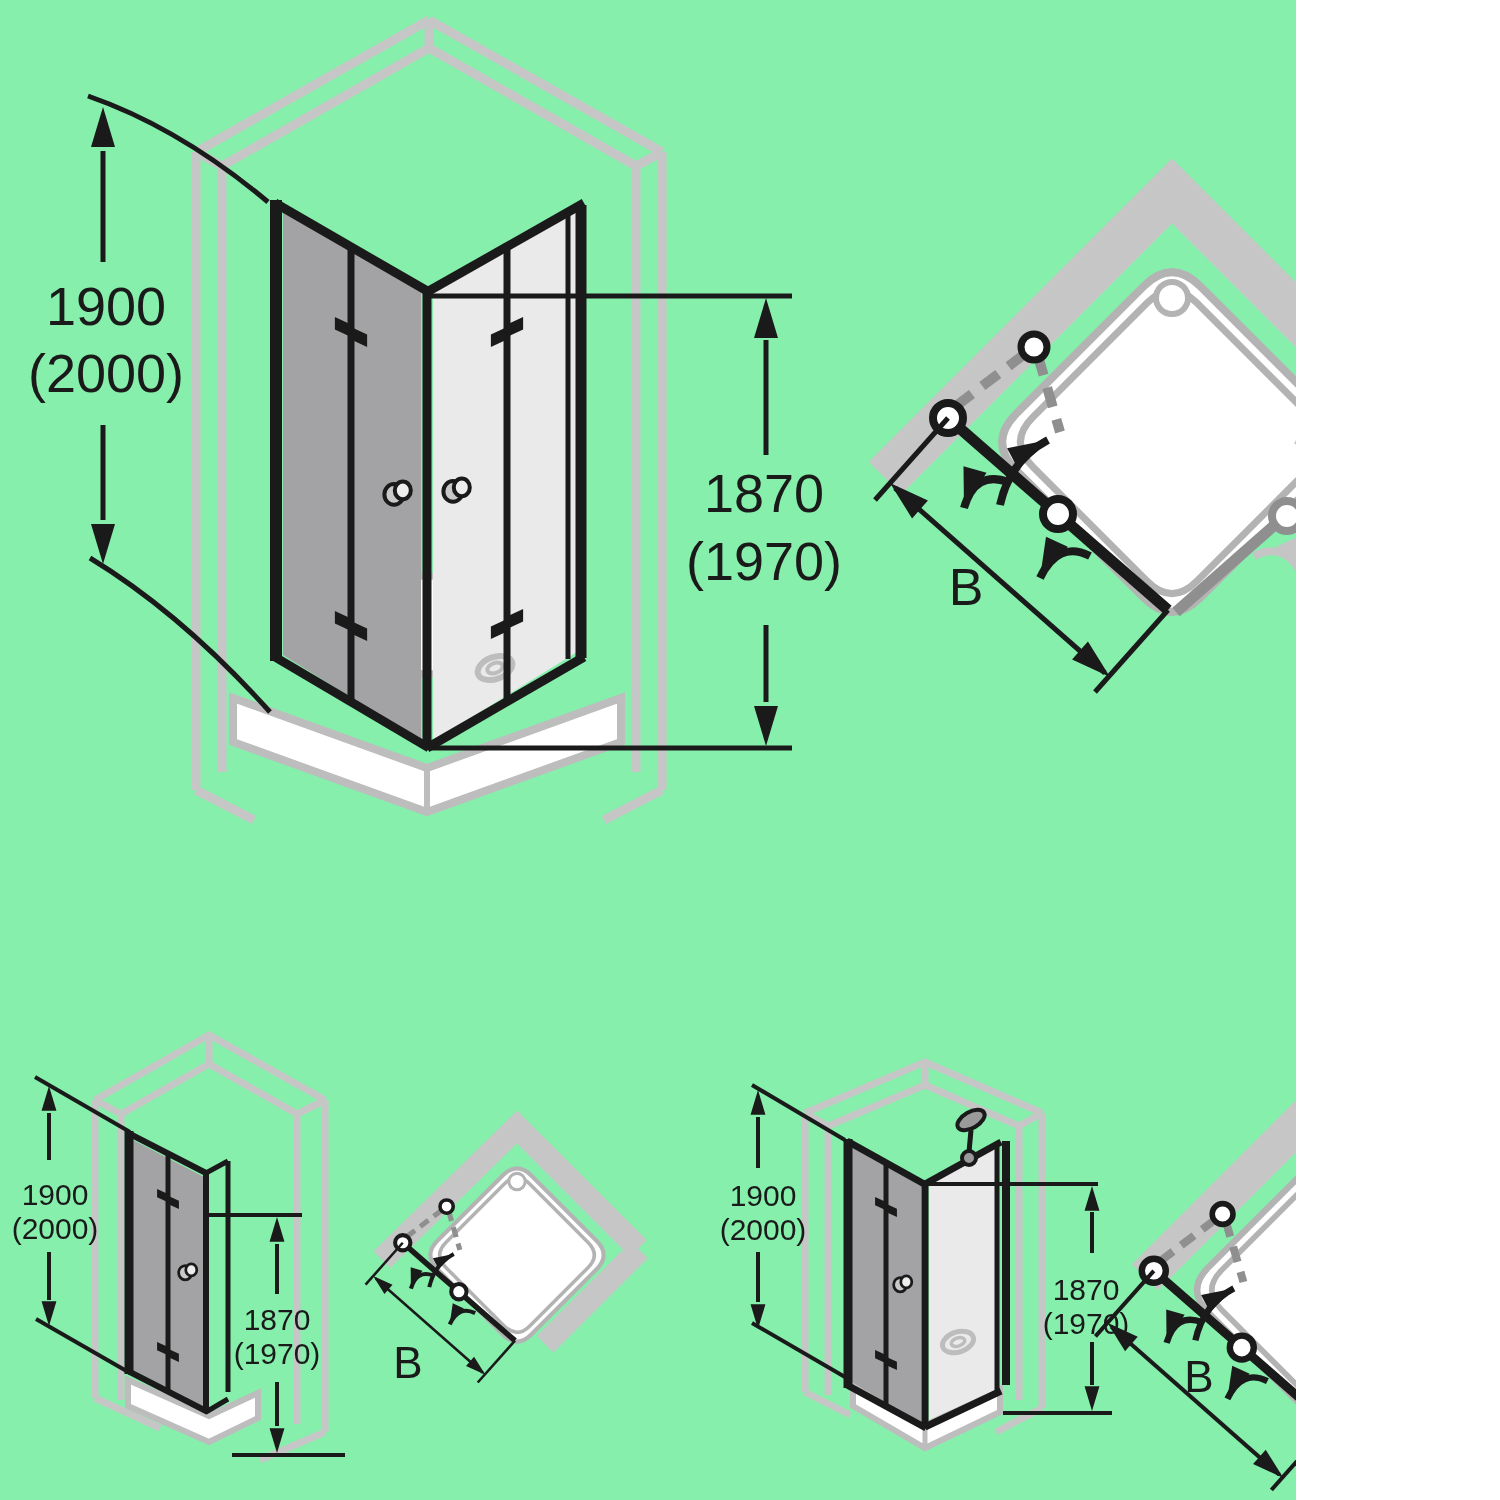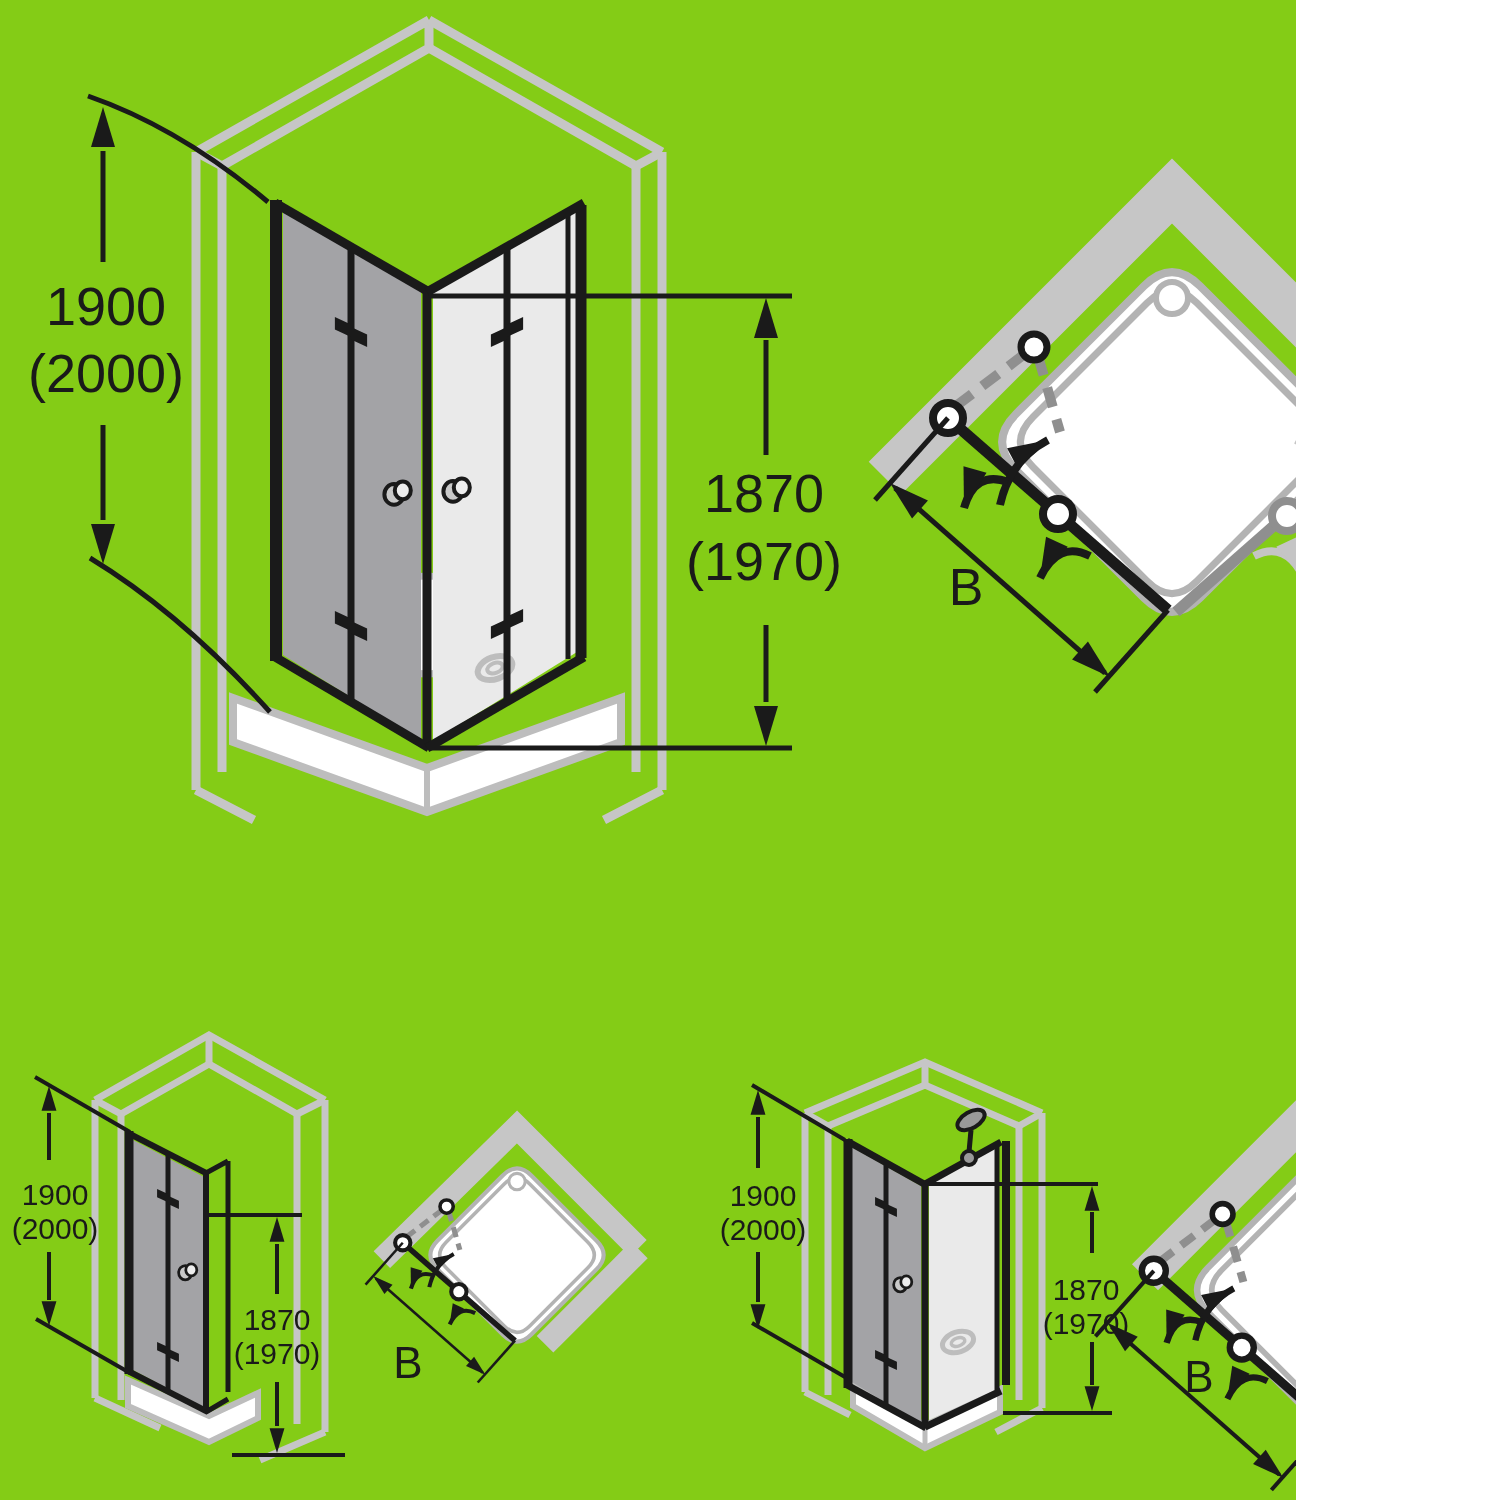--- a/index.html
+++ b/index.html
@@ -1,16 +1,16 @@
 <!DOCTYPE html>
 <html><head>
 <meta charset="utf-8">
 <style>
   html,body{margin:0;padding:0;background:#fff;}
-  .page{position:relative;width:1296px;height:1500px;background:#84cc16;overflow:hidden;}
+  .page{position:relative;width:1296px;height:1500px;background:#86efac;overflow:hidden;}
   svg{display:block;position:absolute;top:0;left:0;}
   text{font-family:"Liberation Sans","DejaVu Sans",sans-serif;fill:#1a1a1a;text-anchor:middle;}
   .dim-lg{font-size:54px;}
   .dim-sm{font-size:30px;}
   .blabel-lg{font-size:52px;}
   .blabel-sm{font-size:44px;}
 </style>
 </head>
 <body>
 

